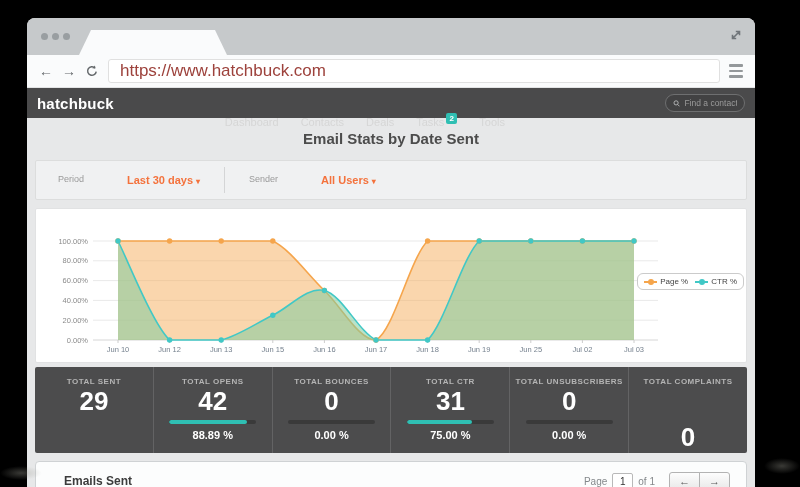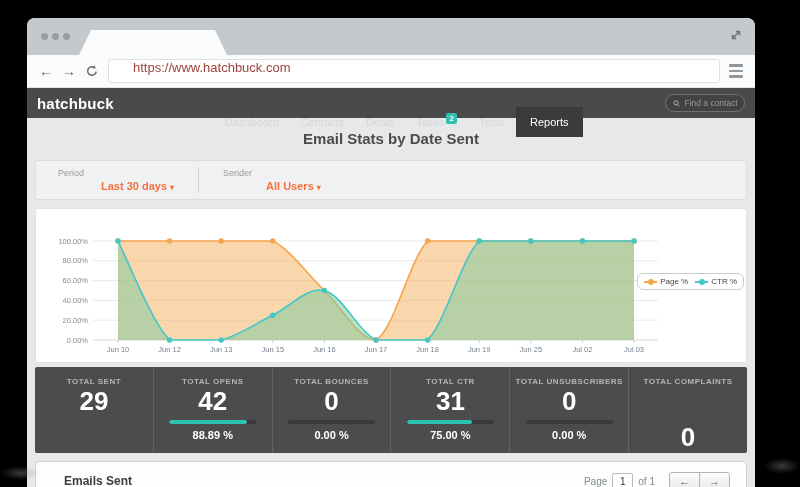--- a/index.html
+++ b/index.html
@@ -17,21 +17,21 @@
   .tab { position:absolute; left:52px; bottom:0; width:148px; height:25px; background:#fafbfc;
          clip-path:polygon(12px 0, 136px 0, 148px 25px, 0 25px); border-radius:6px 6px 0 0; }
   .expand { position:absolute; right:12px; top:10px; width:14px; height:14px; }
 
   
   .addr { height:33px; background:#fafbfc; display:flex; align-items:center;
           padding:0 12px; gap:9px; border-bottom:1px solid #e3e4e5; }
   .nav-arrow { font-size:14px; color:#63676a; line-height:1; cursor:default; }
   .refresh { width:14px; height:14px; }
   .url-field { flex:1; height:24px; background:#fff; border:1px solid #e0e0e0; border-radius:3px;
-               display:flex; align-items:flex-start; padding:0 24px; color:#9d423c; font-size:13px; }
+               display:flex; align-items:center; padding:0 11px; color:#9d423c; font-size:17px; }
   .hamburger { display:flex; flex-direction:column; gap:3px; width:14px; }
   .hamburger span { height:2.5px; background:#94989b; border-radius:1px; }
 
   
   .navbar { height:30px; background:#4a4a4b; display:flex; align-items:center; padding:0 10px; }
   .logo { color:#fff; font-weight:bold; font-size:15px; letter-spacing:.2px; }
   .menu { display:flex; margin-left:100px; height:30px;margin-top:38px; }
   .nav-item { color:#d6d6d6; font-size:11px; line-height:30px; padding:0 11px; position:relative;
               cursor:default; white-space:nowrap; }
   .nav-item.active { background:#3b3b3c; color:#fff; padding:0 14px; }
@@ -43,21 +43,21 @@
   .search input { border:none; background:transparent; outline:none; width:100%;
                   font-size:8.5px; color:#cfcfcf; font-family:"Liberation Sans",sans-serif; }
   .search input::placeholder { color:#9a9a9a; }
 
   
   .page { padding:0 8px; }
   .page-title { text-align:center; font-size:15px; font-weight:bold; color:#4c4c4c; margin:12px 0 13px; }
 
   .filter-bar { background:#f0f1f2; border:1px solid #dcdddd; border-radius:2px; height:40px;
                 display:flex; align-items:center; padding:0 22px; }
-  .filter-group { display:flex; flex-direction:column; justify-content:center; }
+  .filter-group { display:flex; flex-direction:row; justify-content:center; }
   .filter-label { font-size:9px; color:#9a9a9a; margin-bottom:2px; }
   .filter-value { font-size:11px; font-weight:bold; color:#f4723c; cursor:pointer;padding-left:43px; }
   .filter-caret { font-size:8px; margin-left:3px; }
   .filter-divider { width:1px; height:26px; background:#d4d5d6; margin:0 24px; }
 
   .chart-panel { background:#fff; border:1px solid #e1e2e3; border-radius:2px; height:155px;
                  margin-top:8px; position:relative; }
   .legend { position:absolute; right:2px; top:64px; border:1px solid #cbcbcb; border-radius:6px;
             background:#fff; display:flex; align-items:center; gap:7px; padding:3px 6px; }
   .legend-item { display:flex; align-items:center; gap:3px; font-size:8px; color:#444; cursor:pointer; }
@@ -132,21 +132,20 @@
     </div>
 
     <div class="navbar">
       <span class="logo">hatchbuck</span>
       <div class="menu">
           <div class="nav-item"><span>Dashboard</span></div>
           <div class="nav-item"><span>Contacts</span></div>
           <div class="nav-item"><span>Deals</span></div>
           <div class="nav-item"><span>Tasks</span><span class="badge">2</span></div>
           <div class="nav-item"><span>Tools</span></div>
-          <div class="nav-item active"><span>Reports</span></div>
         </div>
       <div class="search">
         <svg width="9" height="9" viewBox="0 0 12 12">
           <circle cx="5" cy="5" r="3.4" stroke="#bfc1c2" stroke-width="1.4" fill="none"></circle>
           <line x1="7.7" y1="7.7" x2="10.6" y2="10.6" stroke="#bfc1c2" stroke-width="1.4"></line>
         </svg>
         <input placeholder="Find a contact" style="">
       </div>
     </div>
 

